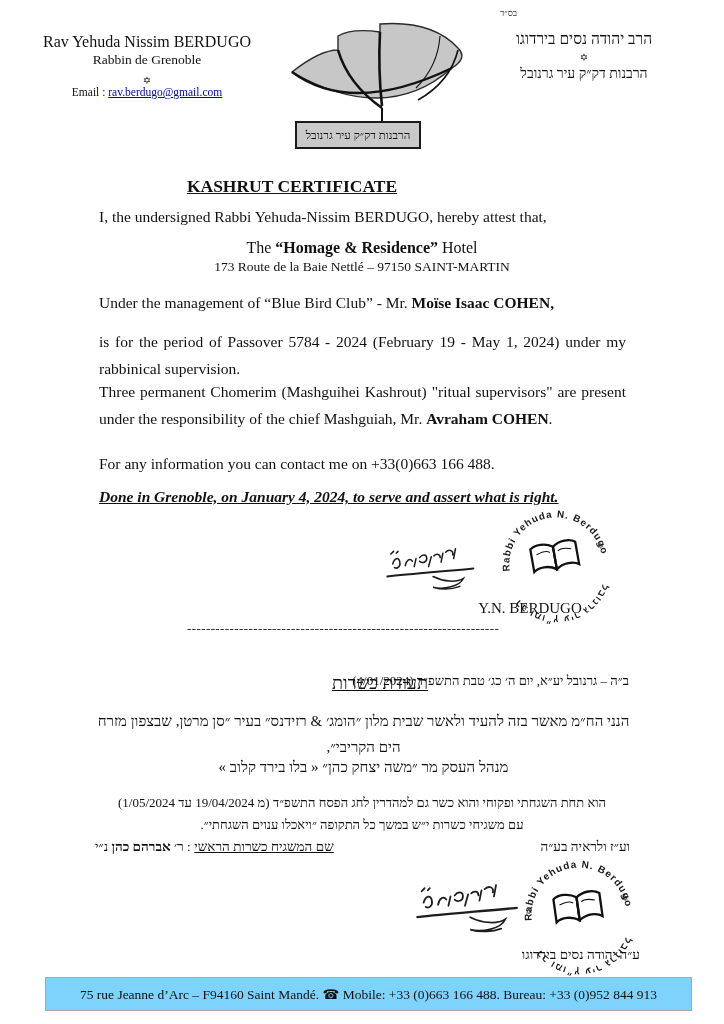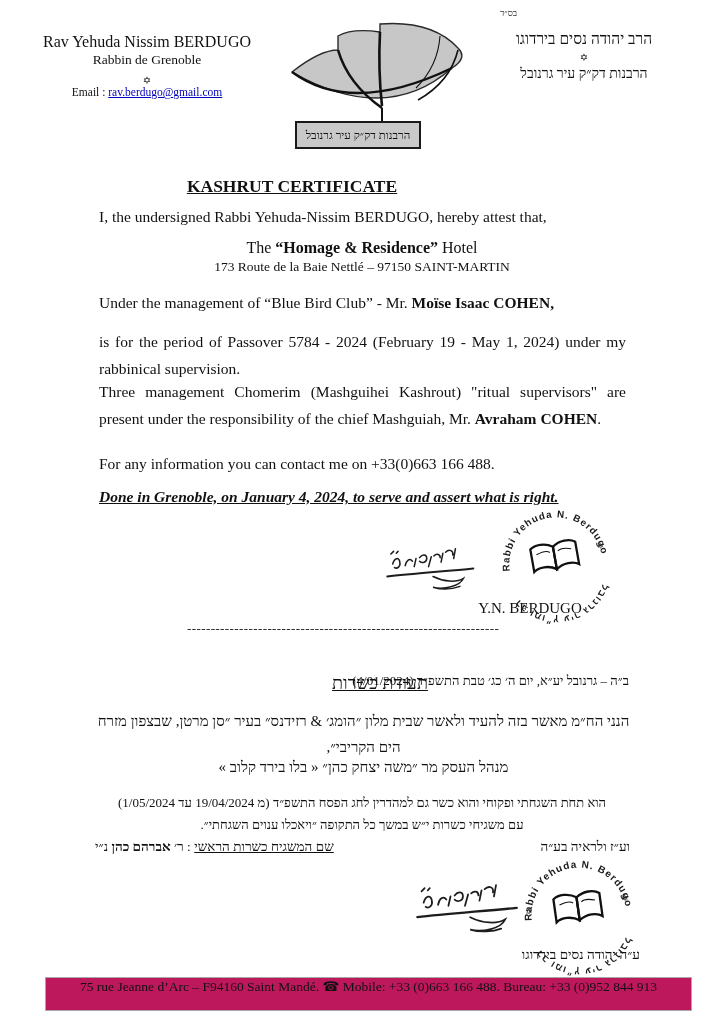--- a/index.html
+++ b/index.html
@@ -52,22 +52,22 @@
   .heb-title span{text-decoration:underline;}
   .heb-p1{left:95px;top:708px;width:537px;font-size:15px;line-height:1.75;text-align:center;}
   .heb-mgr{left:95px;top:759px;width:537px;font-size:15px;}
   .heb-small{left:60px;top:792px;width:604px;font-size:13px;line-height:1.72;}
   .heb-wit{right:94px;top:839px;font-size:13.5px;}
   .heb-mash{left:95px;top:839px;font-size:13.5px;}
   .stamp2{left:520px;top:856px;transform:rotate(-8deg);}
   .sig2{left:413px;top:882px;}
   .closing{right:84px;top:947px;font-size:13.5px;}
   .footer{
-    left:45px;top:977px;width:645px;height:32px;background:#be185d;
-    border:1px solid #a8a8a8;display:flex;align-items:flex-start;justify-content:center;
+    left:45px;top:977px;width:645px;height:32px;background:#7dd3fc;
+    border:1px solid #a8a8a8;display:flex;align-items:center;justify-content:center;
     font-size:13.5px;
   }
   .stamp-text{font-family:"Liberation Sans","DejaVu Sans",sans-serif;font-weight:bold;letter-spacing:1px;}
 </style>
 </head>
 <body>
 
 <div id="page">
 
   <div class="abs bsd rtl">בס״ד</div>
@@ -113,21 +113,21 @@
     <div class="l2">173 Route de la Baie Nettlé – 97150 SAINT-MARTIN</div>
   </div>
 
   <div class="abs body-p p-mgmt">
     <span>Under the management of  “Blue Bird Club” - Mr. </span><span class="b">Moïse Isaac COHEN,</span>
   </div>
 
   <div class="abs body-p p-period jus">is for the period of Passover 5784 - 2024 (February 19 - May 1, 2024) under my rabbinical supervision.</div>
 
   <div class="abs body-p p-three jus">
-    <span>Three management Chomerim (Mashguihei Kashrout) "ritual supervisors" are present under the responsibility of the chief Mashguiah, Mr. </span><span class="b">Avraham COHEN</span><span>.</span>
+    <span>Three permanent Chomerim (Mashguihei Kashrout) "ritual supervisors" are present under the responsibility of the chief Mashguiah, Mr. </span><span class="b">Avraham COHEN</span><span>.</span>
   </div>
 
   <div class="abs body-p p-contact">For any information you can contact me on +33(0)663 166 488.</div>
 
   <div class="abs body-p p-done">Done in Grenoble, on January 4, 2024, to serve and assert what is right.</div>
 
   <svg class="abs stamp stamp1" width="116" height="116" viewBox="0 0 112 112">
     <defs>
       <path id="s1top" d="M 11,56 A 45,45 0 0 1 101,56"></path>
       <path id="s1bot" d="M 103,60 A 47,47 0 0 1 9,60"></path>

